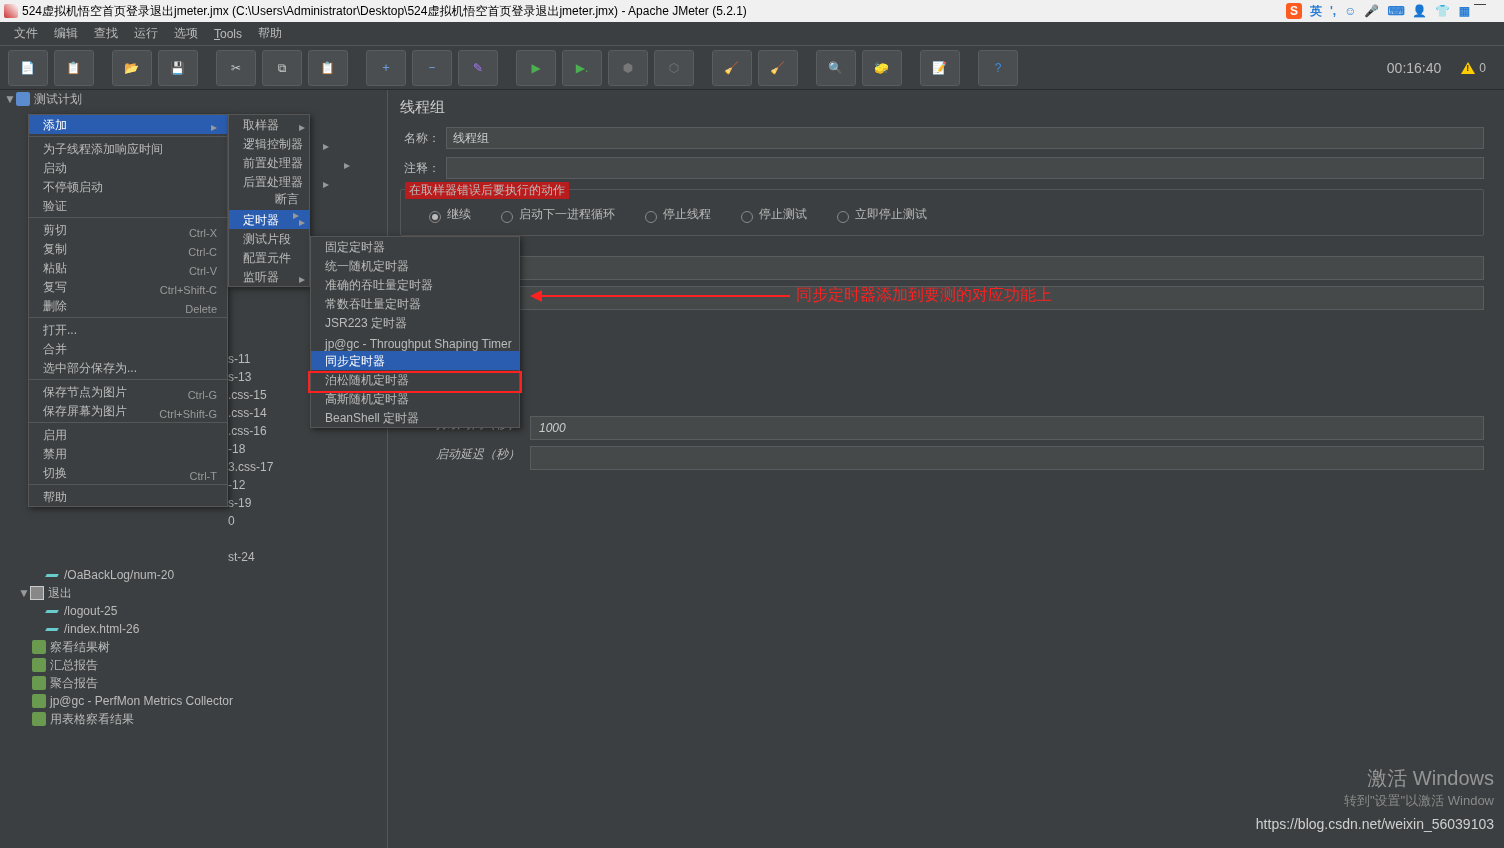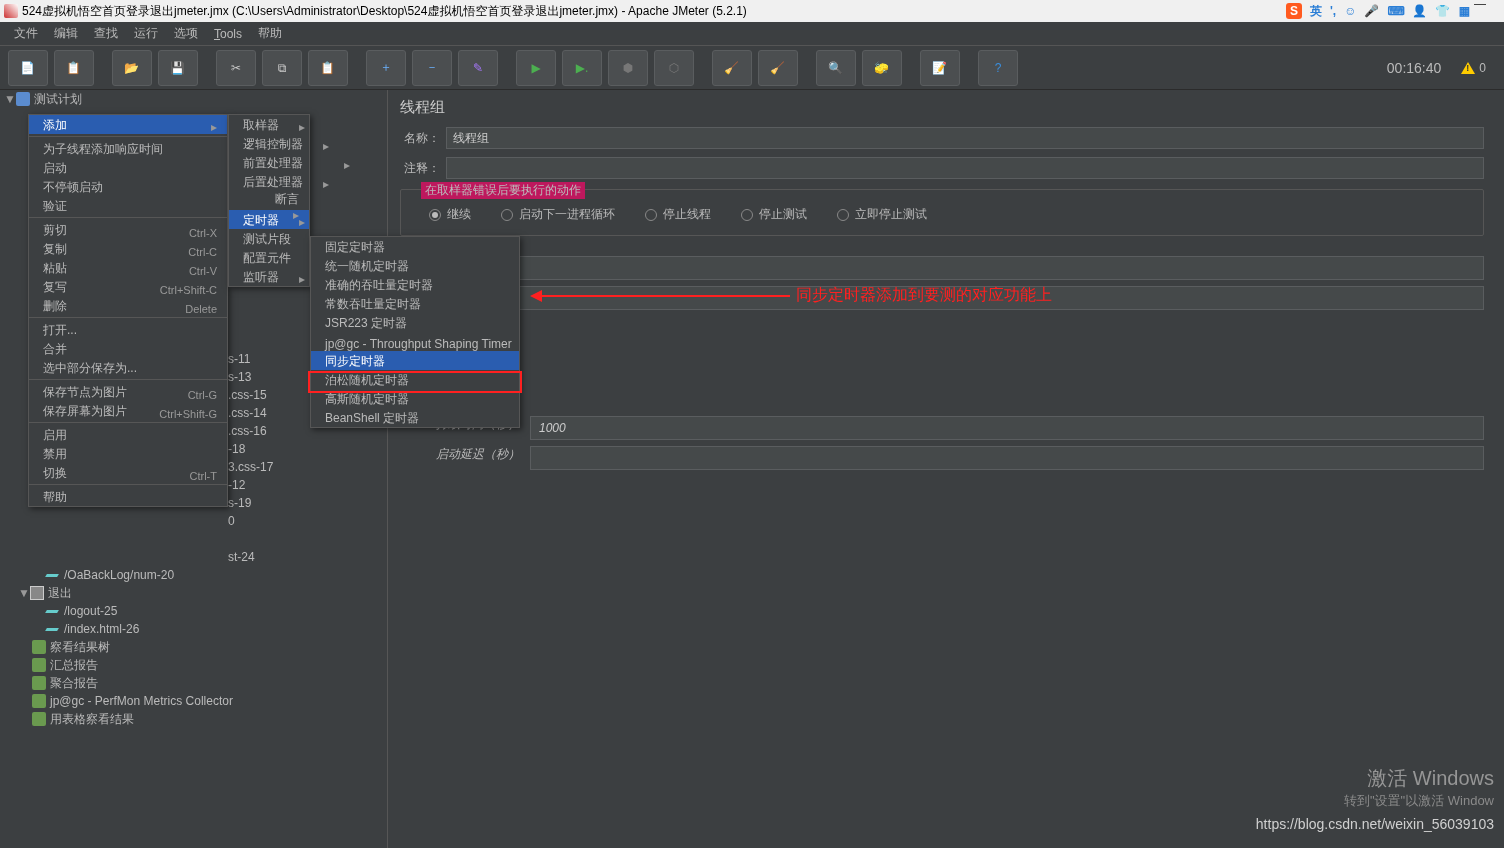--- a/index.html
+++ b/index.html
@@ -49,23 +49,23 @@
 .menu .row .sc { color:#999; font-size:11px; margin-left:30px; }
 .menu .sep { height:1px; background:#565656; margin:2px 0; }
 .menu .arrow { color:#999; margin-left:20px; }
 
 
 .main h2 { font-size:15px; font-weight:normal; color:#ccc; margin-bottom:10px; }
 .frow { display:flex; align-items:center; margin-bottom:8px; }
 .frow .lbl { width:40px; text-align:right; margin-right:6px; color:#bbb; }
 .frow .inp { flex:1; height:22px; background:#45494a; border:1px solid #5a5d5f; color:#ccc; padding:0 6px; display:flex; align-items:center; }
 .group { border:1px solid #565656; border-radius:2px; padding:12px 8px 8px; margin:10px 0; position:relative; }
-.group .gt { position:absolute; top:-8px; left:20px; background:#be185d; padding:0 4px; color:#bbb; }
+.group .gt { position:absolute; top:-8px; left:4px; background:#b91c1c; padding:0 4px; color:#bbb; }
 .radios { display:flex; gap:30px; padding:4px 20px; align-items:center; }
-.radio { display:flex; align-items:center; gap:6px; }
+.radio { display:flex; align-items:flex-end; gap:6px; }
 .radio .dot { width:12px; height:12px; border-radius:50%; border:1px solid #888; display:flex; align-items:center; justify-content:center; }
 .radio .dot.on::after { content:""; width:6px; height:6px; border-radius:50%; background:#bbb; }
 .frow2 { display:flex; align-items:flex-start; margin:6px 0;font-style:italic; }
 .frow2 .lbl2 { width:120px; text-align:right; margin-right:10px; color:#bbb; }
 .frow2 .inp2 { flex:1; height:24px; background:#45494a; border:1px solid #5a5d5f; color:#ccc; padding:0 8px; display:flex; align-items:center; }
 
 
 .arrow-annot { position:absolute; top:285px; left:540px; display:flex; align-items:center; z-index:50; pointer-events:none; }
 .arrow-annot .line { width:250px; height:2px; background:#ff2020; position:relative; }
 .arrow-annot .line::before { content:""; position:absolute; left:-10px; top:-5px; border-top:6px solid transparent; border-bottom:6px solid transparent; border-right:12px solid #ff2020; }

